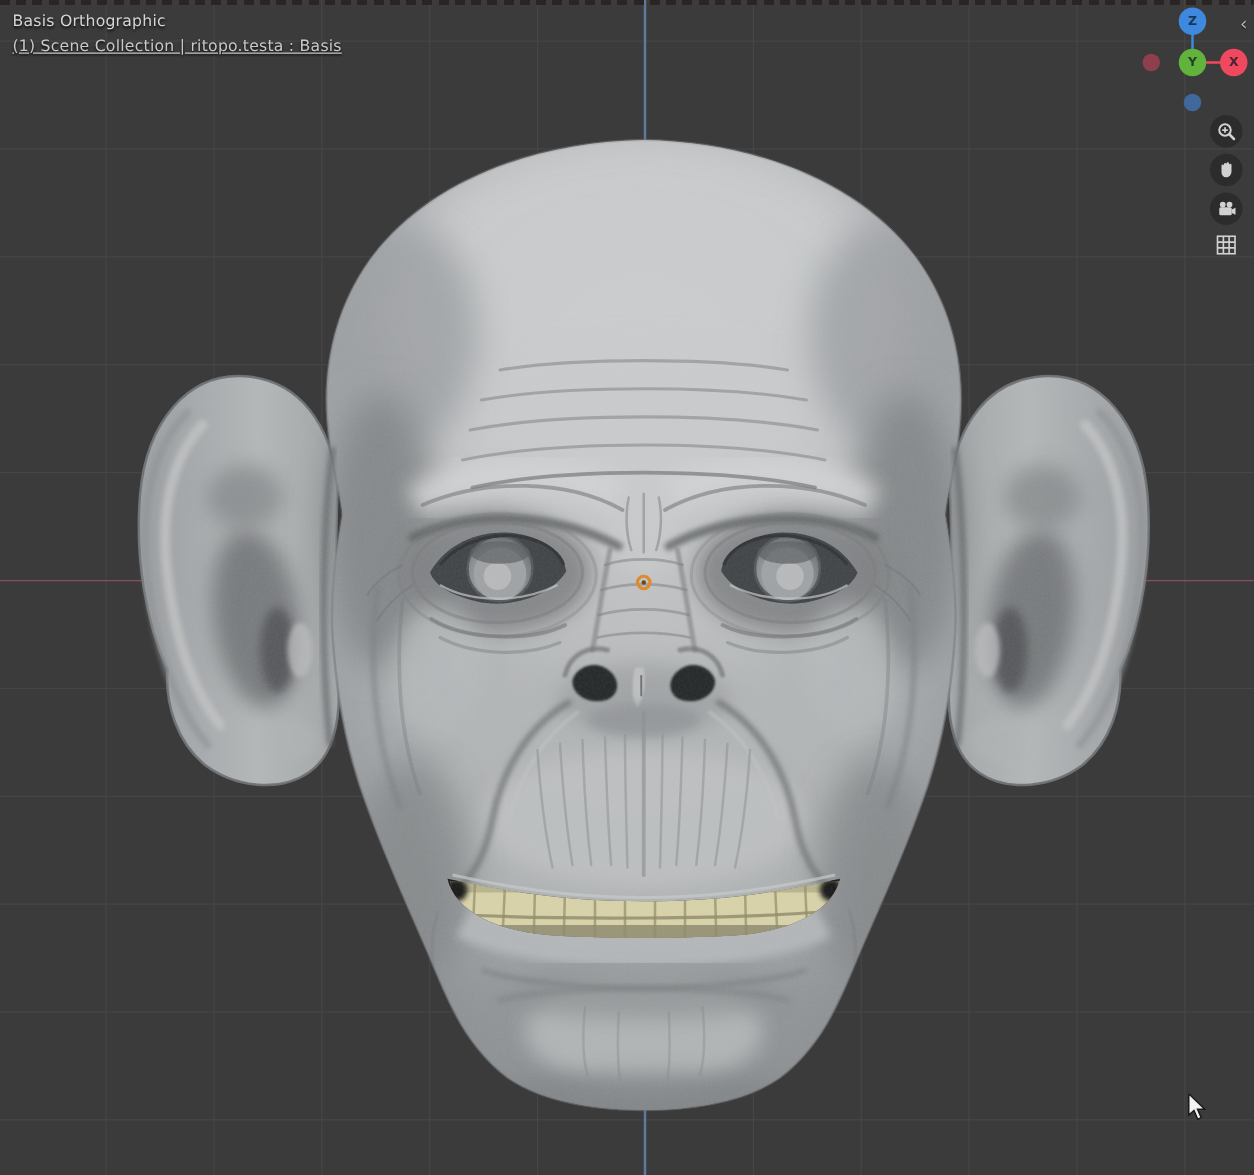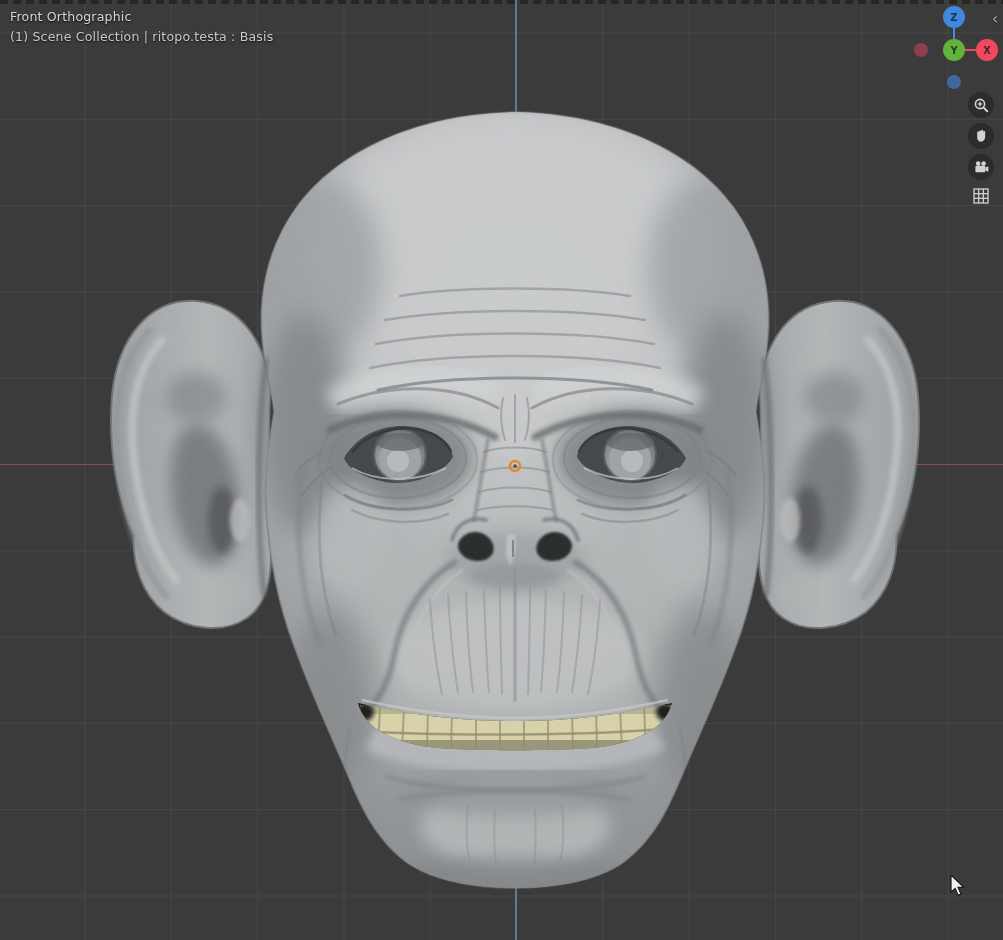--- a/index.html
+++ b/index.html
@@ -25,21 +25,21 @@
   }
   
   #axis-z{position:absolute;left:515px;top:0;width:1.5px;height:940px;background:var(--axis-z,#5d7a9b);}
   #axis-x{position:absolute;left:0;top:463.5px;width:1003px;height:1.5px;background:var(--axis-x,#8a4f5c);}
   
   .vp-text{
     position:absolute;left:10px;color:var(--text,#d6d6d6);font-size:12.5px;
     text-shadow:0 1px 2px rgba(0,0,0,.85);letter-spacing:.2px;white-space:nowrap;
   }
   #view-label{top:9px;}
-  #context-label{top:29px;color:#c9c9c9;}
+  #context-label{top:29px;color:#c9c9c9;text-decoration:underline;}
   
   #nav-gizmo{position:absolute;left:905px;top:0;width:98px;height:98px;}
   .giz-ball{position:absolute;border-radius:50%;display:flex;align-items:center;justify-content:center;
     font-size:10px;font-weight:bold;color:rgba(10,20,30,.72);}
   #giz-z{left:38px;top:6px;width:22px;height:22px;background:var(--gizmo-z,#3e88de);}
   #giz-y{left:38px;top:39px;width:22px;height:22px;background:var(--gizmo-y,#61b33c);z-index:2;}
   #giz-x{left:71px;top:39px;width:22px;height:22px;background:var(--gizmo-x,#f0485f);}
   #giz-negx{left:9px;top:43px;width:14px;height:14px;background:var(--gizmo-neg-x,#8d3f4e);}
   #giz-negz{left:42px;top:75px;width:14px;height:14px;background:var(--gizmo-neg-z,#41689c);}
   #giz-stem-z{position:absolute;left:48px;top:27px;width:2px;height:14px;background:var(--gizmo-z,#3e88de);}
@@ -324,21 +324,21 @@
 
   <svg id="origin-svg" viewBox="0 0 1003 940" width="1003" height="940">
     <g>
       <circle cx="515" cy="466" r="5" fill="none" stroke="#e08a2e" stroke-width="2.5"></circle>
       <circle cx="515" cy="466" r="1.8" fill="#6b4a1a"></circle>
     </g>
   </svg>
 
   <div id="top-dashes"></div>
 
-  <div id="view-label" class="vp-text">Front Orthographic</div>
+  <div id="view-label" class="vp-text">Basis Orthographic</div>
   <div id="context-label" class="vp-text">(1) Scene Collection | ritopo.testa : Basis</div>
 
   <div id="nav-gizmo">
     <div id="giz-stem-z"></div>
     <div id="giz-stem-x"></div>
     <div id="giz-z" class="giz-ball">Z</div>
     <div id="giz-negx" class="giz-ball"></div>
     <div id="giz-x" class="giz-ball">X</div>
     <div id="giz-y" class="giz-ball">Y</div>
     <div id="giz-negz" class="giz-ball"></div>

